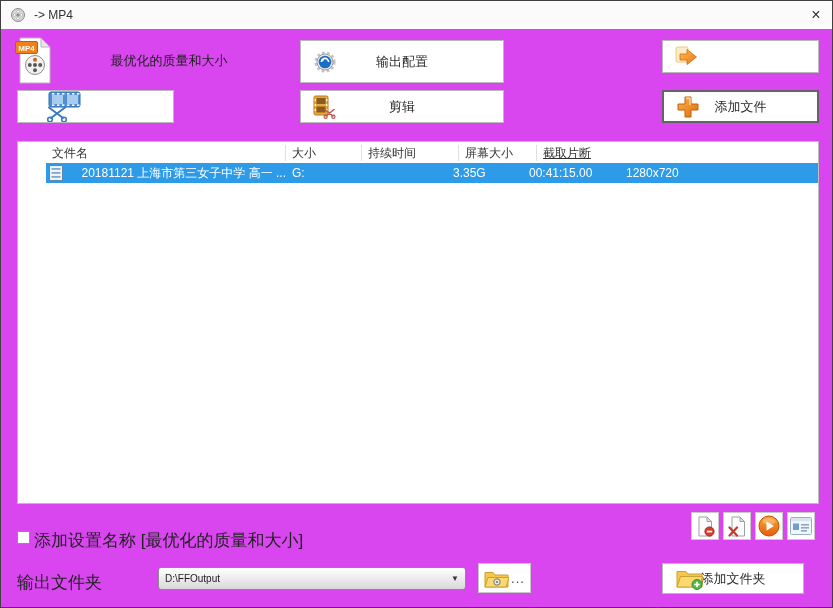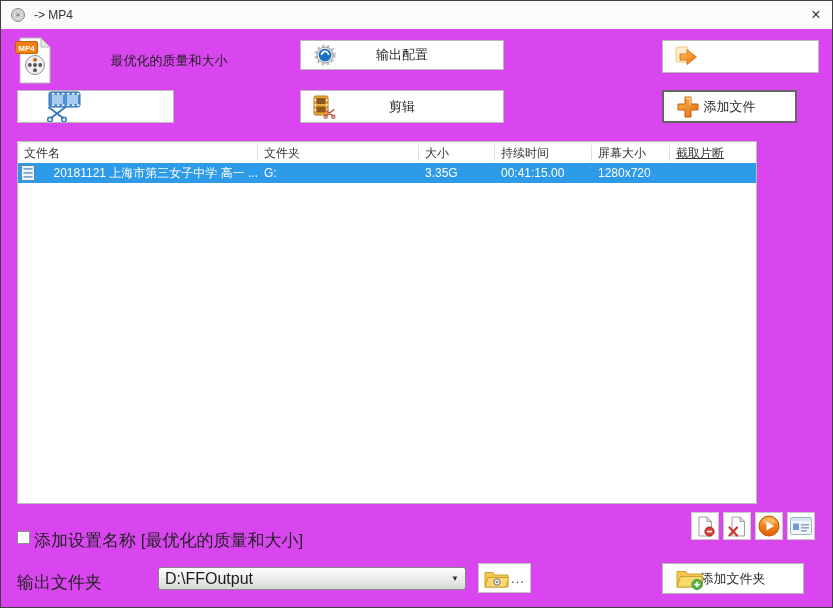--- a/index.html
+++ b/index.html
@@ -11,50 +11,50 @@
   .titlebar{left:0;top:0;width:100%;height:28px;background:#fbfbfb;}
   .app-icon{left:9px;top:6px;width:16px;height:16px;}
   .window-title{left:33px;top:0;height:28px;line-height:28px;font-size:12px;color:#333;}
   .close-btn{right:5px;top:3px;width:22px;height:22px;display:flex;align-items:center;justify-content:center;font-size:16px;color:#333;cursor:default;}
 
   
   .btn{position:absolute;box-sizing:border-box;background:#fff;border:1px solid #b9b9b9;display:flex;align-items:center;cursor:default;}
   .btn .lbl{flex:1;text-align:center;font-size:13px;color:#2b2b2b;}
   .btn .ic{position:absolute;display:flex;align-items:center;}
   .btn-default{border:2px solid #646464;}
-  .btn-output-config{left:299px;top:39px;width:204px;height:30px;}
+  .btn-output-config{left:299px;top:39px;width:204px;height:43px;}
   .btn-ok{left:661px;top:39px;width:157px;height:33px;}
   .btn-split{left:16px;top:89px;width:157px;height:33px;}
   .btn-clip{left:299px;top:89px;width:204px;height:33px;}
-  .btn-add-file{left:661px;top:89px;width:135px;height:33px;}
+  .btn-add-file{left:661px;top:89px;width:157px;height:33px;}
 
   .preset-icon{left:14px;top:35px;width:38px;height:49px;}
   .preset-label{left:58px;top:36px;width:220px;height:48px;display:flex;align-items:center;justify-content:center;font-size:13px;color:#222;}
 
   
-  .file-list{left:16px;top:140px;width:740px;height:363px;border:1px solid #bcbcbc;background:#fff;overflow:hidden;}
+  .file-list{left:16px;top:140px;width:802px;height:363px;border:1px solid #bcbcbc;background:#fff;overflow:hidden;padding-left:28px;}
   .lheader{display:flex;height:21px;align-items:center;font-size:12px;color:#333;background:#fff;}
   .hcell{padding-left:6px;height:16px;line-height:16px;border-right:1px solid #e0e0e0;white-space:nowrap;overflow:hidden;box-sizing:border-box;}
   .hcell:last-child{border-right:none;}
   .c-name{width:240px;}.c-folder{width:161px;}.c-size{width:76px;}.c-dur{width:97px;}.c-screen{width:78px;}.c-clip{flex:1;text-decoration:underline;}
   .lrow{display:flex;height:20px;align-items:center;background:#2d9be8;color:#fff;font-size:12px;}
   .rcell{padding-left:6px;white-space:nowrap;overflow:hidden;box-sizing:border-box;}
   .rcell-name{display:flex;align-items:center;padding-left:3px;justify-content:space-between;}
   .rcell-name .fname{margin-left:4px;white-space:nowrap;overflow:hidden;}
 
   
   .mini{position:absolute;top:511px;width:28px;height:28px;border:1px solid #c9c9c9;background:#fff;display:flex;align-items:center;justify-content:center;box-sizing:border-box;}
   .mini-1{left:690px;}.mini-2{left:722px;}.mini-3{left:754px;}.mini-4{left:786px;}
 
   
   .checkbox{left:16px;top:530px;width:13px;height:13px;border:1px solid #8f8f8f;background:#fff;}
   .checkbox-label{left:33px;top:528px;font-size:17px;color:#222;}
   .out-label{left:16px;top:570px;font-size:17px;color:#222;}
   .combo{left:157px;top:566px;width:308px;height:23px;border:1px solid #8a8a8a;border-radius:3px;background:linear-gradient(#ffffff,#d8d8d8);display:flex;align-items:center;}
-  .combo-text{flex:1;padding-left:6px;font-size:16px;color:#1c1c1c;white-space:nowrap;overflow:hidden;}
+  .combo-text{flex:1;padding-left:6px;font-size:10px;color:#1c1c1c;white-space:nowrap;overflow:hidden;}
   .combo-arrow{width:20px;text-align:center;font-size:8px;color:#333;}
   .browse{left:477px;top:562px;width:53px;height:30px;border:1px solid #c6c6c6;background:#fff;display:flex;align-items:center;justify-content:center;gap:2px;}
   .browse .dots{font-size:13px;color:#444;letter-spacing:1px;}
   .btn-add-folder{left:661px;top:562px;width:142px;height:31px;}
 </style>
 </head>
 <body>
 
 <div class="window">
 
@@ -174,21 +174,20 @@
         <path d="M11 4 h6 v7 h7 v6 h-7 v7 h-6 v-7 H4 v-6 h7 z" fill="url(#pg)" stroke="#c85f04"></path>
         <path d="M12 5.2 h4 v6.8" stroke="#ffd9a0" stroke-width="1.4" fill="none"></path>
       </svg>
     </span>
     <span class="lbl">添加文件</span>
   </div>
 
   <div class="abs file-list">
     <div class="lheader">
       <div class="hcell c-name">文件名</div>
-      <div class="hcell c-folder">文件夹</div>
       <div class="hcell c-size">大小</div>
       <div class="hcell c-dur">持续时间</div>
       <div class="hcell c-screen">屏幕大小</div>
       <div class="hcell c-clip">截取片断</div>
     </div>
     <div class="lrow">
       <div class="rcell rcell-name c-name">
         <span style="display:flex;">
           <svg width="14" height="16" viewBox="0 0 14 16">
             <rect x="0.5" y="0.5" width="13" height="15" fill="#eef4fa" stroke="#5e86ad"></rect>

